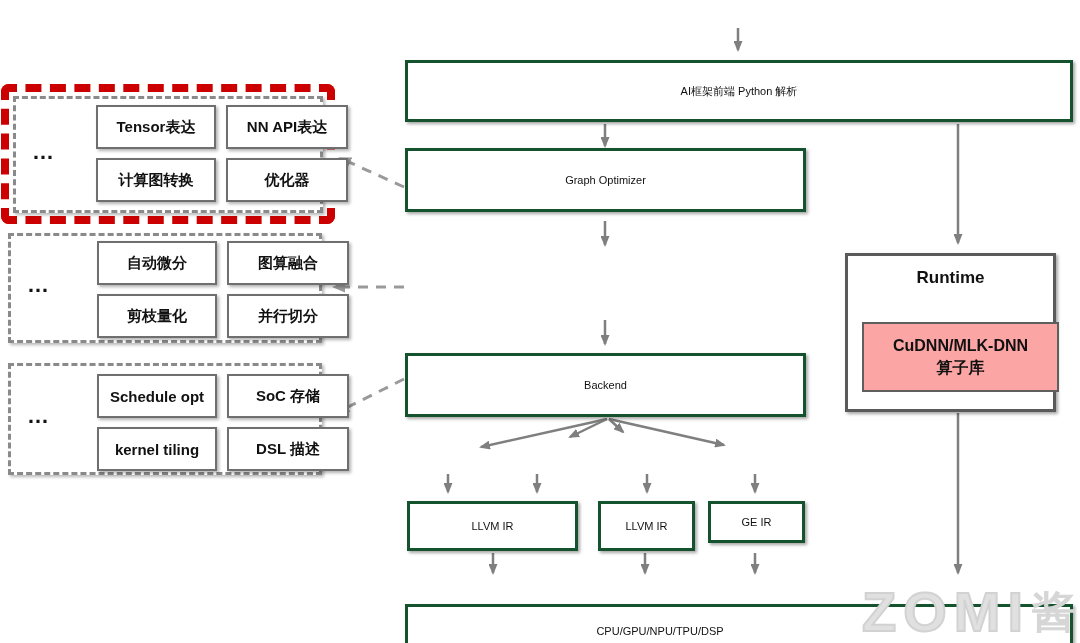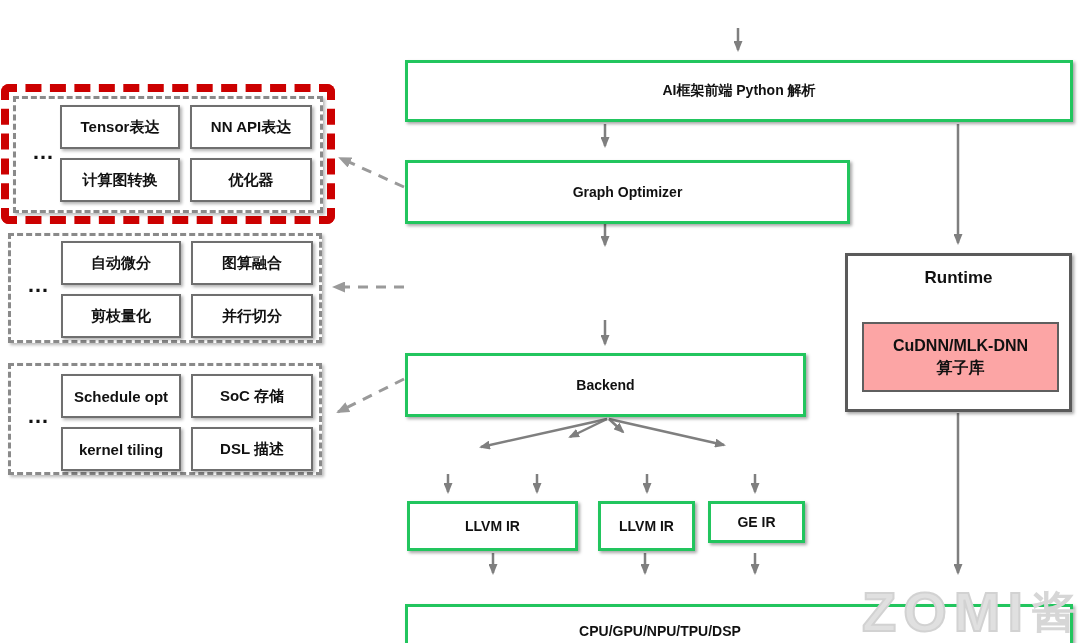--- a/index.html
+++ b/index.html
@@ -16,35 +16,35 @@
   }
   .panel{
     position:absolute;background:#ffffff;border:3px dashed #8a8a8a;box-sizing:border-box;
     box-shadow:2px 2px 3px rgba(0,0,0,.28);
   }
   .panel-ellipsis{
     position:absolute;left:16px;top:50%;transform:translateY(-62%);
     font-size:22px;font-weight:bold;color:#111;letter-spacing:1px;
   }
   .modgrid{
-    position:absolute;display:grid;grid-template-columns:120px 122px;gap:9px 10px;
+    position:absolute;display:grid;grid-template-columns:120px 122px;gap:9px 10px;margin-left:36px;
   }
   .chip{
     height:44px;background:#ffffff;border:2.5px solid #6f6f6f;box-sizing:border-box;
     box-shadow:2px 2px 3px rgba(0,0,0,.3);
     display:flex;align-items:center;justify-content:center;
     font-size:15px;font-weight:bold;white-space:nowrap;
   }
 
   
   .pbox{
-    position:absolute;background:#ffffff;border:3px solid #22c55e;box-sizing:border-box;
+    position:absolute;background:#ffffff;border:3px solid #14532d;box-sizing:border-box;
     box-shadow:2px 2px 3px rgba(0,0,0,.35);
     display:flex;align-items:center;justify-content:center;
-    font-size:14px;font-weight:bold;white-space:nowrap;
+    font-size:11px;font-weight:normal;white-space:nowrap;
   }
   .runtime{
     position:absolute;background:#ffffff;border:3px solid #5a5a5a;box-sizing:border-box;
     box-shadow:2px 2px 3px rgba(0,0,0,.35);
   }
   .runtime-title{
     position:absolute;left:0;top:12px;width:100%;text-align:center;
     font-size:17px;font-weight:bold;
   }
   .runtime-inner{
@@ -136,26 +136,26 @@
     <div class="modgrid" style="left:50px;top:8px;">
       <div class="chip">Schedule opt</div>
       <div class="chip">SoC 存储</div>
       <div class="chip">kernel tiling</div>
       <div class="chip">DSL 描述</div>
     </div>
   </div>
 
   <div class="pbox" style="left:405px;top:60px;width:668px;height:62px;">AI框架前端 Python 解析</div>
 
-  <div class="pbox" style="left:405px;top:160px;width:445px;height:64px;">Graph Optimizer</div>
+  <div class="pbox" style="left:405px;top:148px;width:401px;height:64px;">Graph Optimizer</div>
 
 
   <div class="pbox" style="left:405px;top:353px;width:401px;height:64px;">Backend</div>
 
-  <div class="runtime" style="left:845px;top:253px;width:227px;height:159px;">
+  <div class="runtime" style="left:845px;top:253px;width:211px;height:159px;">
     <div class="runtime-title">Runtime</div>
     <div class="runtime-inner">
       <span>CuDNN/MLK-DNN</span>
       <span>算子库</span>
     </div>
   </div>
 
   <div class="pbox" style="left:407px;top:501px;width:171px;height:50px;">LLVM IR</div>
   <div class="pbox" style="left:598px;top:501px;width:97px;height:50px;">LLVM IR</div>
   <div class="pbox" style="left:708px;top:501px;width:97px;height:42px;">GE IR</div>

